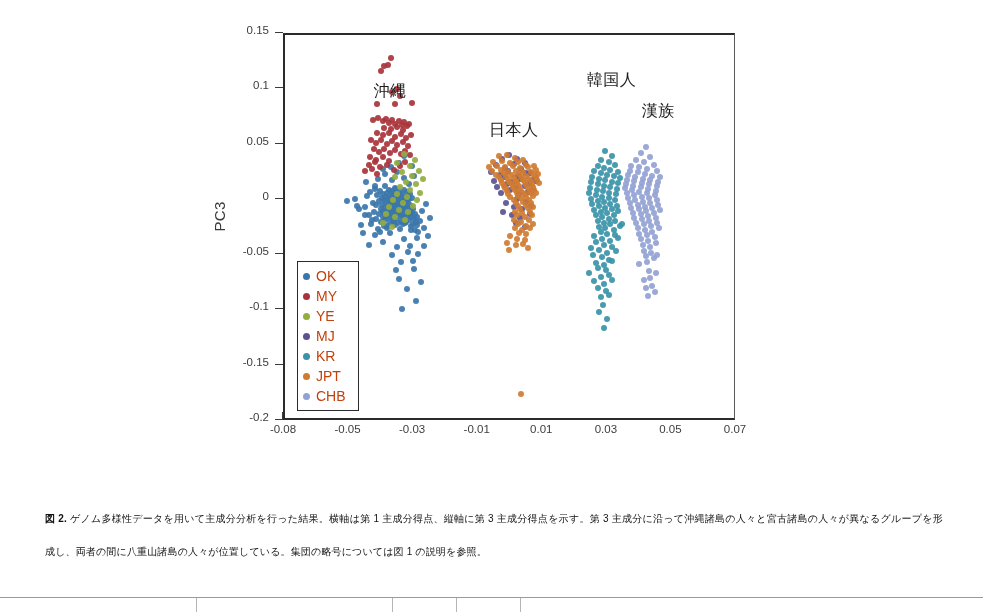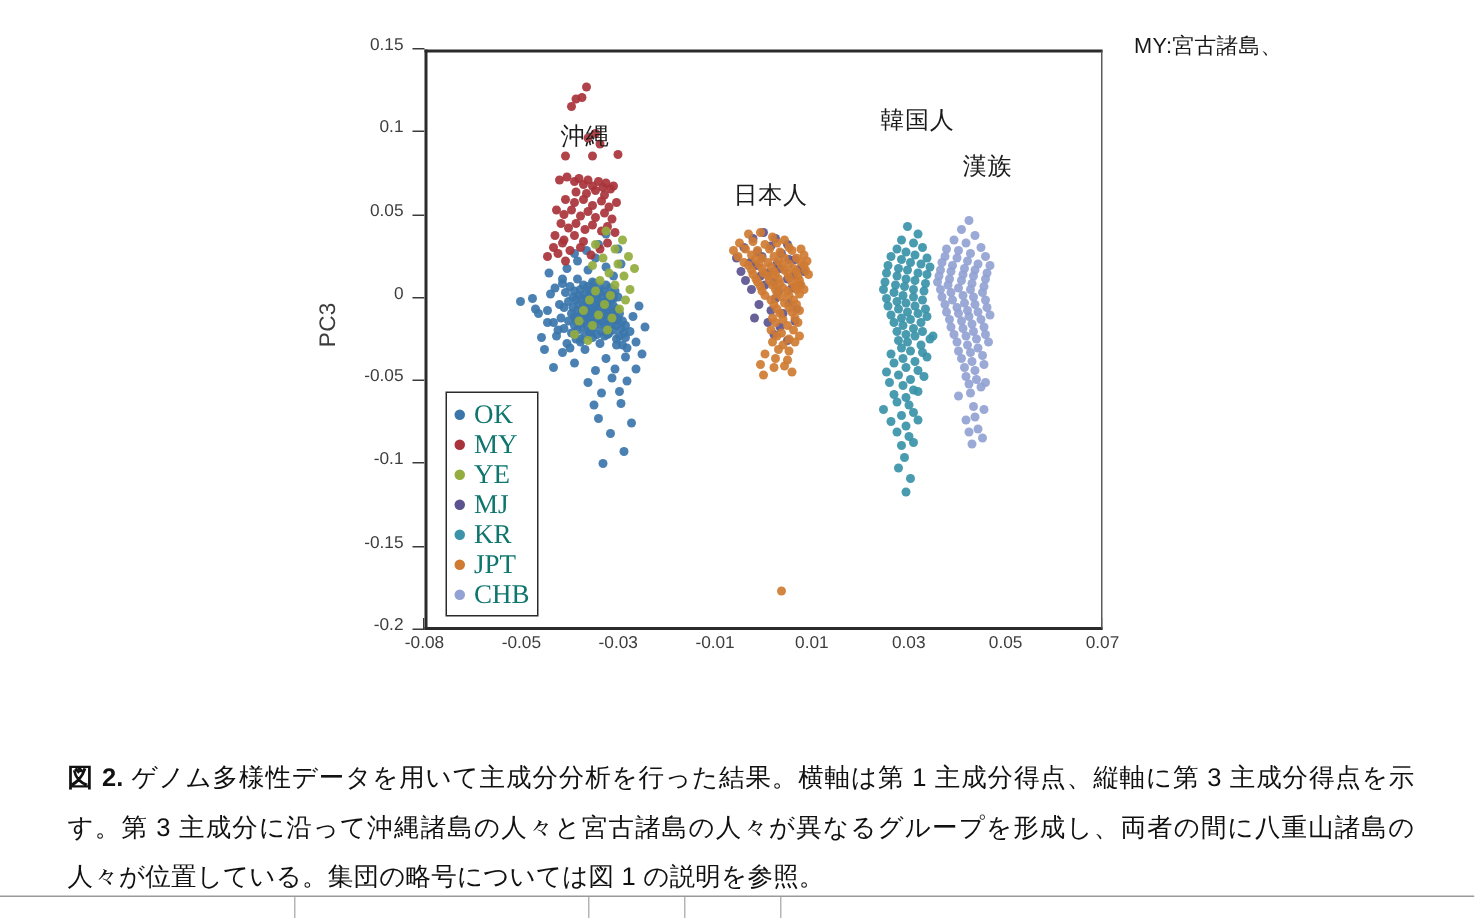--- a/index.html
+++ b/index.html
@@ -130,24 +130,23 @@
     align-items: center;
     height: 20px;
   }
   .legend-dot {
     width: 7px; height: 7px;
     border-radius: 50%;
     margin-right: 6px;
     flex: 0 0 auto;
   }
   .legend-label {
-    font-size: 18px;
-    color: #0f766e;
+    font-size: 14px;
+    color: #c2410c;
     line-height: 1;
-    font-family: Liberation Serif, serif;
   }
 
   
   #side-key {
     position: absolute;
     left: 756px; top: 24px;
     width: 222px;
   }
   .key-line {
     font-size: 14.5px;
@@ -156,21 +155,21 @@
     margin-bottom: 22px;
     white-space: nowrap;
     letter-spacing: .2px;
   }
 
   
   #caption {
     position: absolute;
     left: 45px; top: 502px;
     width: 898px;
-    font-size: 17px;
+    font-size: 10px;
     color: #111111;
     line-height: 33px;
     letter-spacing: .15px;
     text-align: justify;
   }
   #caption b { font-weight: bold; }
 
   #divider {
     position: absolute;
     left: 0; top: 597px;
@@ -920,21 +919,20 @@
             <div class="legend-row">
               <span class="legend-dot" style="background: rgb(147, 162, 212);"></span>
               <span class="legend-label">CHB</span>
             </div>
           </div>
       </div>
 
     </div>
 
     <div id="side-key">
-        <div class="key-line">MY:宮古諸島、</div>
       </div>
 
   </div>
 
   <div id="caption">
     <b>図 2.</b><span> ゲノム多様性データを用いて主成分分析を行った結果。横軸は第 1 主成分得点、縦軸に第 3 主成分得点を示す。第 3 主成分に沿って沖縄諸島の人々と宮古諸島の人々が異なるグループを形成し、両者の間に八重山諸島の人々が位置している。集団の略号については図 1 の説明を参照。</span>
   </div>
 
   <div id="divider"></div>
   <div class="foot-seg" style="left:196px;"></div>

